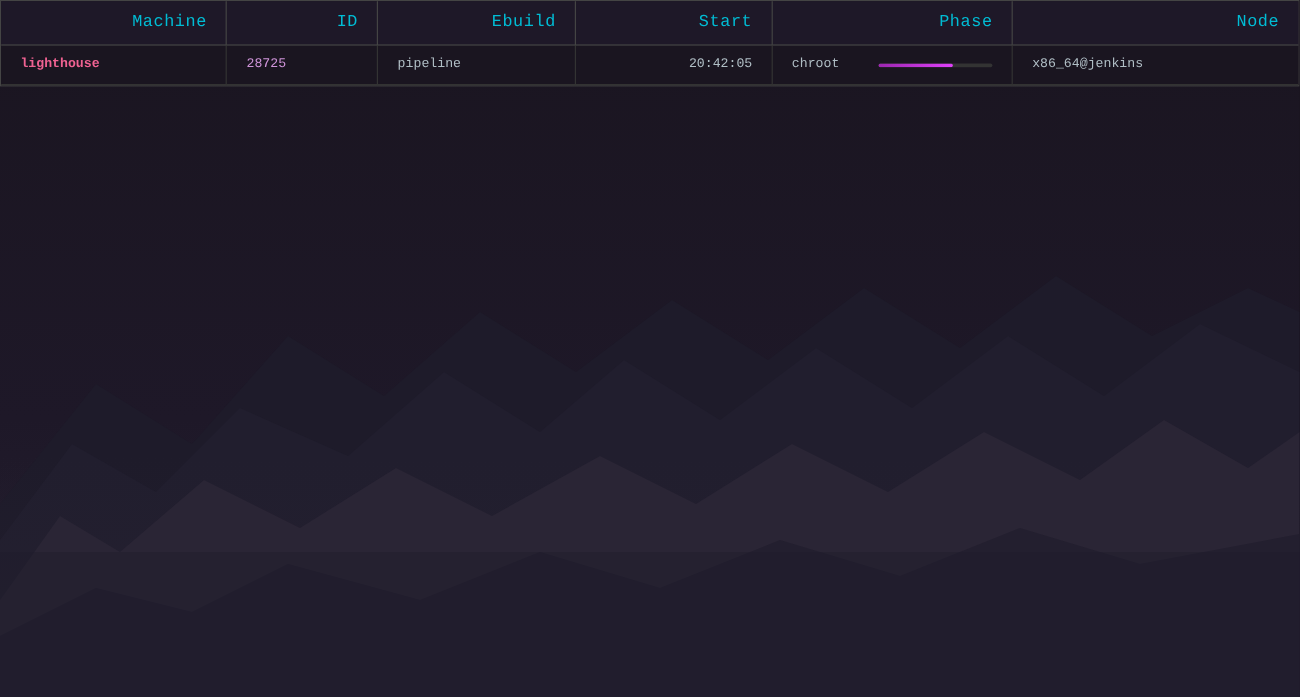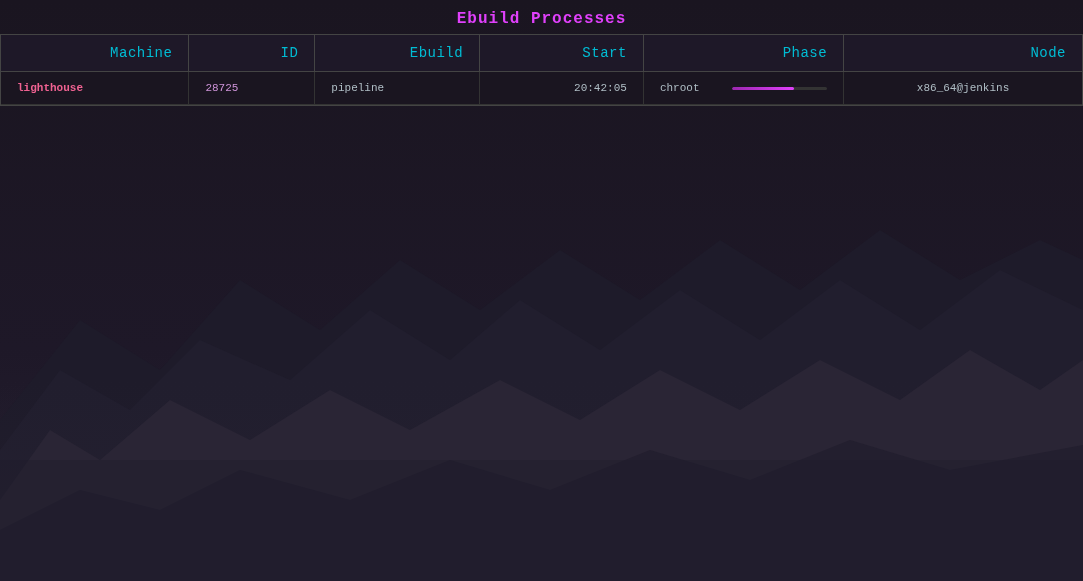--- a/index.html
+++ b/index.html
@@ -72,21 +72,20 @@
       background-color: #1a1520;
       color: #ffffff;
       padding: 10px 16px;
       border-right: 1px solid #333;
       border-bottom: 1px solid #333;
       font-size: 11px;
     }
 
     tbody tr td:last-child {
       border-right: none;
-      text-align: center;
     }
 
     .cell-machine {
       color: #f06292;
       font-weight: bold;
     }
 
     .cell-id {
       color: #ce93d8;
     }
@@ -163,21 +162,20 @@
 
     <polygon points="0,500 50,430 100,460 170,400 250,440 330,390 410,430 500,380 580,420 660,370 740,410 820,360 900,400 970,350 1040,390 1083,360 1083,581 0,581" fill="#2a2535"></polygon>
 
     <polygon points="0,530 80,490 160,510 240,470 350,500 450,460 550,490 650,450 750,480 850,440 950,470 1083,445 1083,581 0,581" fill="#231f2f"></polygon>
 
     <rect x="0" y="460" width="1083" height="121" fill="#1e1c2a" opacity="0.4"></rect>
   </svg>
 </div>
 
 <div class="content">
-  <div class="page-title">Ebuild Processes</div>
 
   <div class="table-wrapper">
     <table>
       <thead>
         <tr>
           <th>Machine</th>
           <th>ID</th>
           <th>Ebuild</th>
           <th>Start</th>
           <th>Phase</th>

